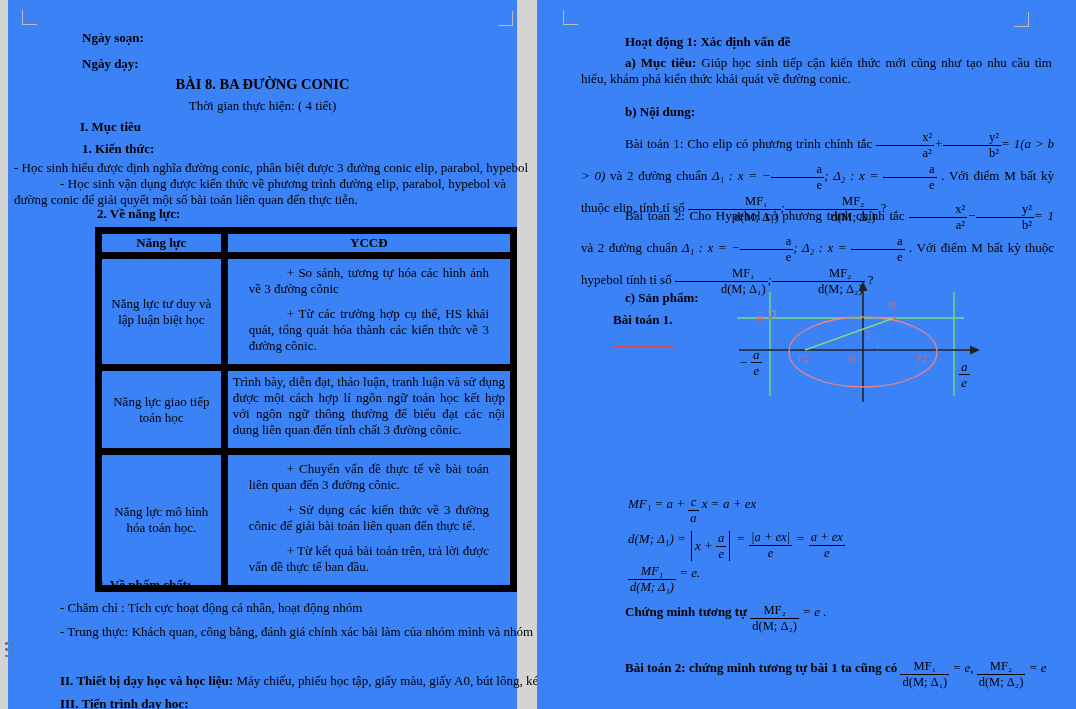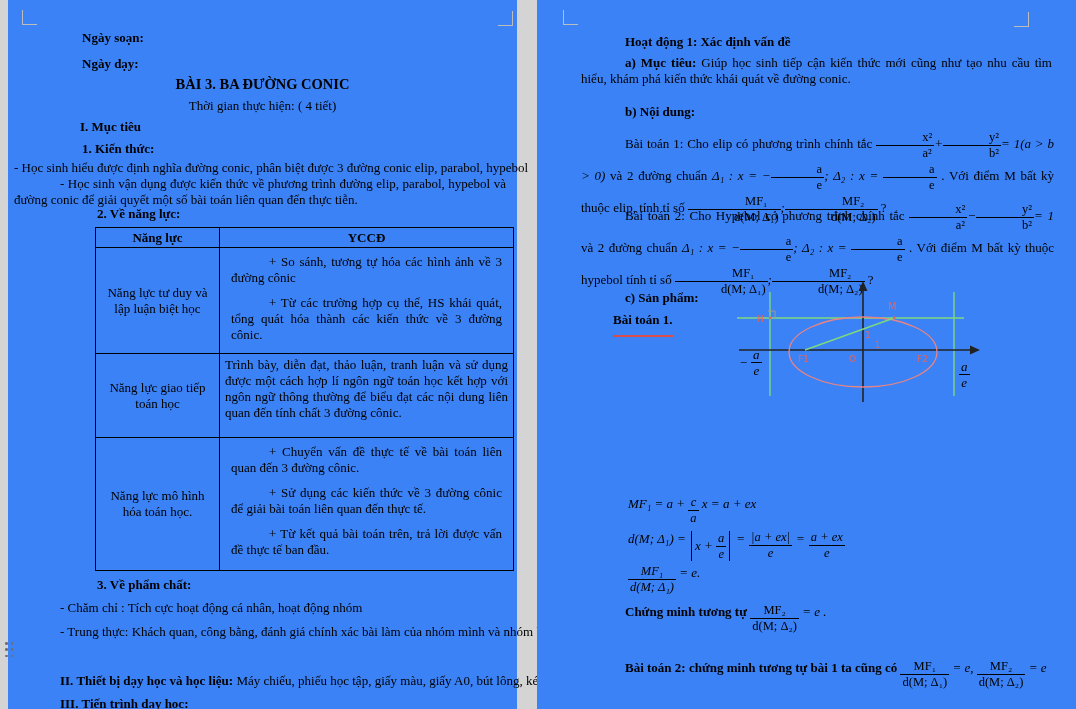--- a/index.html
+++ b/index.html
@@ -9,51 +9,51 @@
   #page1{left:8px;width:509px;}
   #page2{left:537px;width:593px;}
   .t{position:absolute;font-size:13px;line-height:16px;white-space:nowrap;}
   .blk{position:absolute;font-size:13px;line-height:15.5px;text-align:justify;}
   .b{font-weight:bold;}
   .ctr{text-align:center;}
   .mark{position:absolute;width:14px;height:14px;}
   .mark.tl{border-left:1px solid #bdbdbd;border-bottom:1px solid #bdbdbd;}
   .mark.tr{border-right:1px solid #bdbdbd;border-bottom:1px solid #bdbdbd;}
   table.doc{position:absolute;border-collapse:collapse;font-size:13px;}
-  table.doc td{border:1px solid #000000;padding:1px 5px;}
+  table.doc td{border:7px solid #000000;padding:1px 5px;}
   td.namecell{text-align:center;vertical-align:middle;width:113px;line-height:16px;}
   td.ycc{vertical-align:top;width:283px;}
-  .cellp{text-indent:38px;text-align:justify;margin:5px 6px 9px;line-height:16px;}
+  .cellp{text-indent:38px;text-align:justify;margin:5px 16px 9px;line-height:16px;}
   .cellp.noind{text-indent:0;margin:2px 0;}
   .frac{display:inline-block;text-align:center;vertical-align:middle;line-height:1;font-size:12.5px;}
   .frac .fn{display:block;border-bottom:1px solid #000;padding:0 2px 1px;}
   .frac .fd{display:block;padding:1px 2px 0;}
   .m{font-style:italic;}
   .fline{position:absolute;display:flex;font-size:13px;white-space:pre;}
   .absbar{display:inline-flex;align-items:center;border-left:1px solid #000;border-right:1px solid #000;padding:1px 3px;margin:0 2px;}
   .eq{margin:0 4px;}
-  .redline{border-bottom:2px solid #d94c4c;padding-bottom:8px;}
+  .redline{border-bottom:2px solid #d94c4c;padding-bottom:19px;}
   .caret{display:inline-block;width:1px;height:13px;background:#000;vertical-align:-2px;}
   #dragdots{position:absolute;left:5px;top:642px;width:11px;height:19px;display:grid;grid-template-columns:repeat(2,1fr);grid-template-rows:repeat(3,1fr);}
   #dragdots i{width:2.5px;height:2.5px;background:#6e6e6e;border-radius:50%;}
   .fig{position:absolute;left:200px;top:274px;width:252px;height:132px;}
   .figlabel{position:absolute;display:flex;align-items:center;font-size:13px;font-style:italic;}
 </style>
 </head>
 <body>
 
 <div id="screen">
 
   <div class="page" id="page1">
     <div class="mark tl" style="left:14px;top:10px"></div>
     <div class="mark tr" style="left:490px;top:11px"></div>
 
     <div class="t b" style="left:74px;top:30px">Ngày soạn:</div>
     <div class="t b" style="left:74px;top:56px">Ngày dạy:</div>
-    <div class="t b ctr" style="left:6px;top:76px;width:497px;font-size:14.5px">BÀI 3. BA ĐƯỜNG CONIC</div>
+    <div class="t b ctr" style="left:6px;top:76px;width:497px;font-size:14.5px">BÀI 8. BA ĐƯỜNG CONIC</div>
     <div class="t ctr" style="left:6px;top:98px;width:497px">Thời gian thực hiện: ( 4 tiết)</div>
 
     <div class="t b" style="left:72px;top:119px">I. Mục tiêu</div>
     <div class="t b" style="left:74px;top:141px">1. Kiến thức:</div>
     <div class="t" style="left:6px;top:160px">- Học sinh hiểu được định nghĩa đường conic, phân biệt được 3 đường conic elip, parabol, hypebol</div>
     <div class="blk" style="left:6px;top:176px;width:492px;text-indent:46px">- Học sinh vận dụng được kiến thức về phương trình đường elip, parabol, hypebol và  đường conic để giải quyết một số bài toán liên quan đến thực tiễn.</div>
     <div class="t b" style="left:89px;top:206px">2. Về năng lực:</div>
 
     <table class="doc" style="left:87px;top:227px">
       <tbody>

